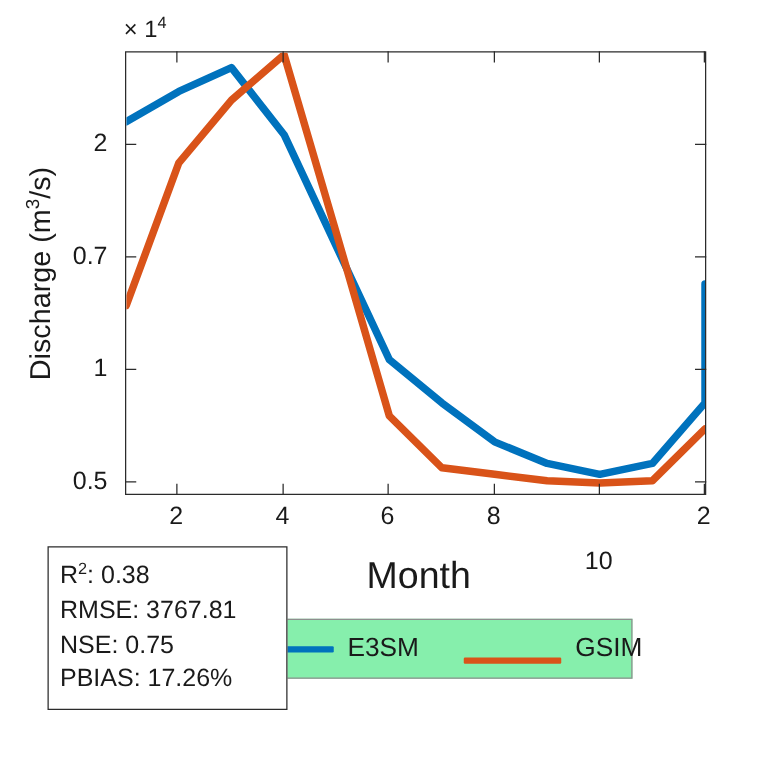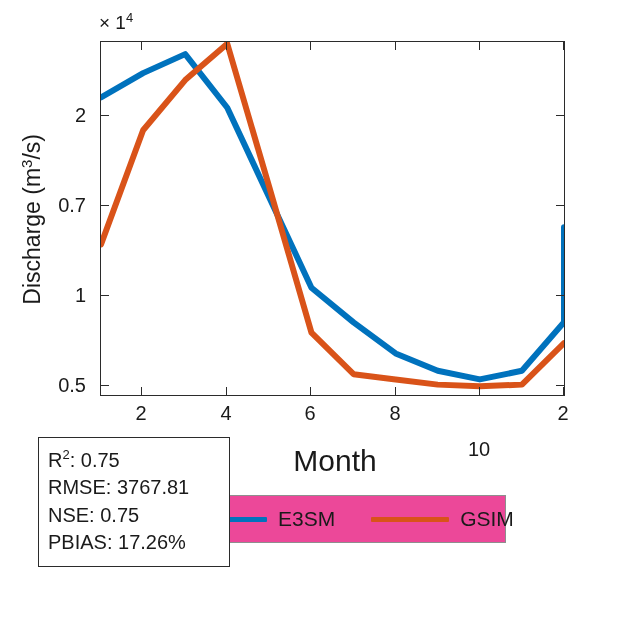--- a/index.html
+++ b/index.html
@@ -96,28 +96,28 @@
     font-size:30px;
     color:#1a1a1a;
   }
 
   
   .legend{
     position:absolute;
     left:208px; top:495px;
     width:298px; height:48px;
     border:1.2px solid #8e8e8e;
-    background:#ec4899;
+    background:#86efac;
     box-sizing:border-box;
     display:flex;
     align-items:center;
   }
   .legend-entry{display:flex;align-items:center;}
   .legend-entry.e1{margin-left:14px;}
-  .legend-entry.e2{margin-left:36px;}
+  .legend-entry.e2{margin-left:36px;align-items:flex-end;}
   .legend-swatch{height:5px;border-radius:1px;}
   .legend-swatch.s1{width:44px;}
   .legend-swatch.s2{width:78px;}
   .legend-text{
     margin-left:11px;
     font-size:21px;
     color:#1a1a1a;
     white-space:nowrap;
   }
 
@@ -202,20 +202,20 @@
       <span class="legend-text">E3SM</span>
     </div>
     <div class="legend-entry e2">
       <span class="legend-swatch s2" style="background:#D95319;"></span>
       <span class="legend-text">GSIM</span>
     </div>
   </div>
 
   <div class="stats-box">
     <div class="stats-line">
-      <span>R</span><span class="sup">2</span><span>: 0.75</span>
+      <span>R</span><span class="sup">2</span><span>: 0.38</span>
     </div>
     <div class="stats-line">RMSE: 3767.81</div>
     <div class="stats-line">NSE: 0.75</div>
     <div class="stats-line">PBIAS: 17.26%</div>
   </div>
 
 </div>
 
 </body></html>

